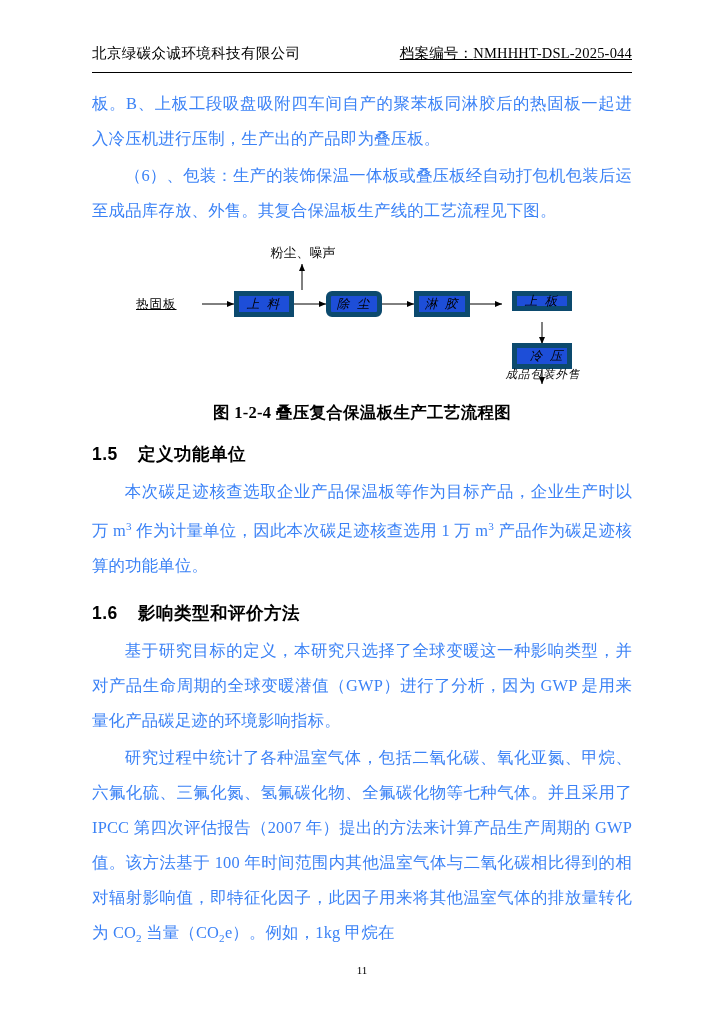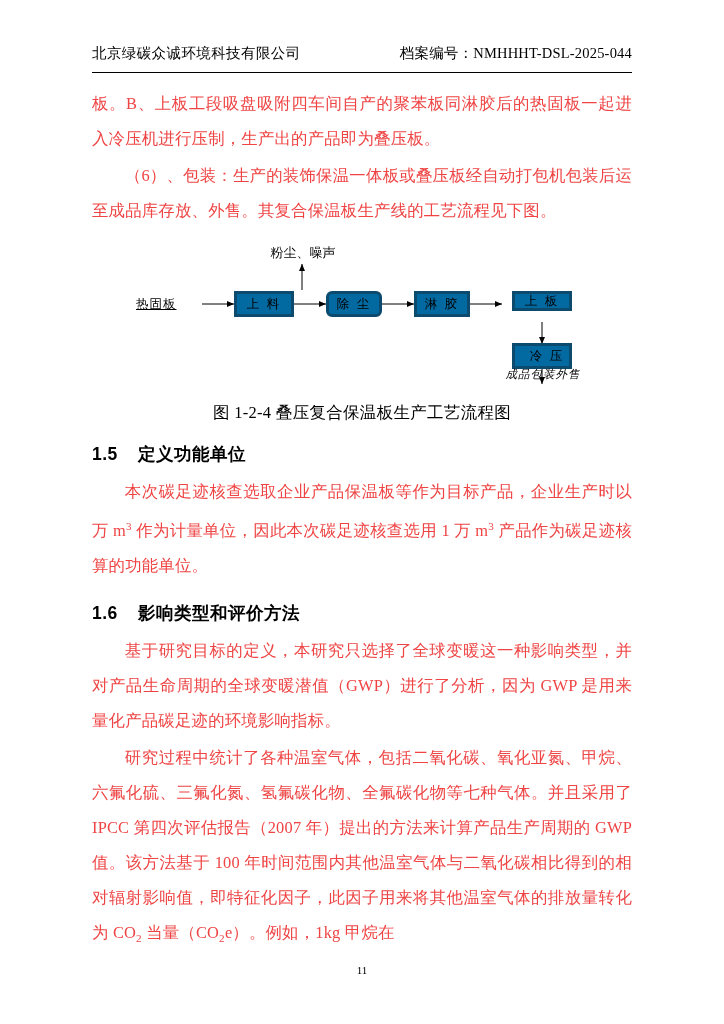--- a/index.html
+++ b/index.html
@@ -36,20 +36,21 @@
     justify-content: space-between;
     align-items: baseline;
     font-size: 14.5px;
     color: #000;
   }
   .header-left {
     letter-spacing: 0.4px;
   }
   .header-right {
     letter-spacing: 0.2px;
+    text-decoration: underline;
   }
   .header-rule {
     position: absolute;
     top: 72px;
     left: 0;
     right: 0;
     border-bottom: 1.2px solid #000;
   }
   
   .body-area {
@@ -57,42 +58,42 @@
     top: 86px;
     left: 0;
     right: 0;
   }
   p.para {
     margin: 0 0 2px 0;
     font-size: 16.4px;
     line-height: 35px;
     text-align: justify;
     text-justify: inter-ideograph;
-    color: #ef4444;
+    color: #3b82f6;
     letter-spacing: 0.2px;
   }
   p.indent {
     text-indent: 2em;
   }
   h2.heading {
     font-family: "Liberation Sans", "DejaVu Sans", sans-serif;
     font-size: 17.5px;
     font-weight: bold;
     margin: 14px 0 4px 0;
     line-height: 32px;
     letter-spacing: 0.5px;
   }
   h2.heading .num {
     display: inline-block;
     width: 46px;
   }
   .fig-caption {
     text-align: center;
     font-size: 16.5px;
-    font-weight: normal;
+    font-weight: bold;
     margin: 10px 0 0 0;
     letter-spacing: 0.3px;
   }
   sup.sup {
     font-size: 0.68em;
     vertical-align: super;
   }
   sub.sub {
     font-size: 0.68em;
     vertical-align: sub;
@@ -105,29 +106,30 @@
   }
   .dg-label {
     position: absolute;
     font-size: 13px;
     font-family: "Liberation Sans", "DejaVu Sans", sans-serif;
     white-space: nowrap;
     color: #000;
   }
   .dg-box {
     position: absolute;
-    border: 3px solid #0c4a6e;
-    background: #0369a1;
+    border: 5px solid #0c4a6e;
+    background: #1d4ed8;
     font-size: 12.5px;
     font-family: "Liberation Sans", "DejaVu Sans", sans-serif;
     display: flex;
     align-items: center;
     justify-content: center;
     letter-spacing: 2px;
     box-sizing: border-box;
+    font-style: italic;
   }
   .dg-plain {
     position: absolute;
     font-size: 12.5px;
     font-family: "Liberation Sans", "DejaVu Sans", sans-serif;
     white-space: nowrap;
     letter-spacing: 1px;
   }
   .dg-svg {
     position: absolute;

